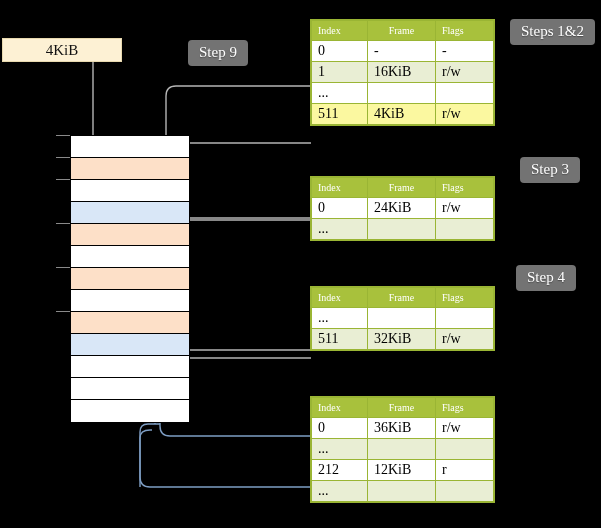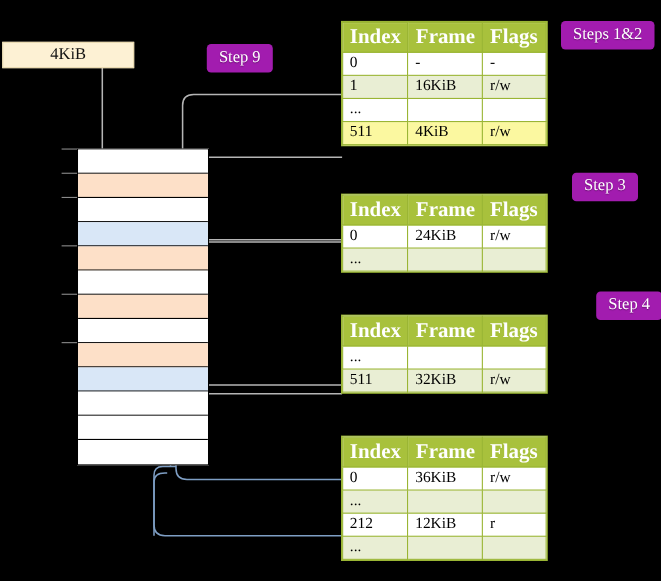--- a/index.html
+++ b/index.html
@@ -2,21 +2,21 @@
 <html><head>
 <meta charset="utf-8">
 <style>
   html,body{margin:0;padding:0;background:#000;}
   body{width:601px;height:528px;position:relative;overflow:hidden;
        font-family:"Liberation Serif", "DejaVu Serif", serif;}
 
   .stage{position:absolute;left:0;top:0;width:601px;height:528px;}
 
   
-  .badge{position:absolute;background:#a21caf;color:#ffffff;
+  .badge{position:absolute;background:#737373;color:#ffffff;
          border-radius:4px;font-size:15px;line-height:1;
          padding:5px 11px 6px 11px;white-space:nowrap;
          text-shadow:0 1px 1px rgba(0,0,0,.35);}
 
   
   .memlabel{position:absolute;background:#fdf1d4;border:1px solid #e8d9ae;
             color:#111;font-size:15px;text-align:center;
             line-height:22px;height:22px;}
 
   
@@ -27,21 +27,21 @@
   .grid .row.orange{background:#fde0c8;}
   .grid .row.blue{background:#d9e7f7;}
   .tick{position:absolute;left:56px;width:14px;height:0;border-top:1px solid #8a8a8a;}
 
   
   .ptable{position:absolute;border-collapse:collapse;background:#fff;
           font-size:14px;box-shadow:0 0 0 1px #9ab534;}
   .ptable td,.ptable th{border:1px solid #9ab534;padding:2px 6px;
           height:20px;box-sizing:border-box;text-align:left;
           font-weight:normal;white-space:nowrap;}
-  .ptable th{background:#a8c13c;color:#ffffff;font-weight:bold;font-size:19px;}
+  .ptable th{background:#a8c13c;color:#ffffff;font-weight:normal;font-size:10px;}
   .ptable td.c-index{width:56px;}
   .ptable td.c-frame{width:68px;}
   .ptable td.c-flags{width:58px;}
   .ptable th.c-index{width:56px;}
   .ptable th.c-frame{width:68px;text-align:center;}
   .ptable th.c-flags{width:58px;}
   .ptable tr.alt td{background:#e9eed4;}
   .ptable tr.hl td{background:#fbf8a0;}
   .ptable td.empty{color:#000;}
 
@@ -93,21 +93,21 @@
   <div class="memlabel" style="left:2px;top:38px;width:118px;">
     <span>4KiB</span>
   </div>
 
   <div class="badge" style="left:188px;top:40px;"><span>Step 9</span></div>
 
   <div class="badge" style="left:510px;top:19px;"><span>Steps 1&amp;2</span></div>
 
   <div class="badge" style="left:520px;top:157px;"><span>Step 3</span></div>
 
-  <div class="badge" style="left:542px;top:265px;"><span>Step 4</span></div>
+  <div class="badge" style="left:516px;top:265px;"><span>Step 4</span></div>
 
   <div id="memgrid" class="grid" style="left: 70px; top: 135px; width: 120px; height: 288px;">
       <div class="row "></div>
       <div class="row orange"></div>
       <div class="row "></div>
       <div class="row blue"></div>
       <div class="row orange"></div>
       <div class="row "></div>
       <div class="row orange"></div>
       <div class="row "></div>

